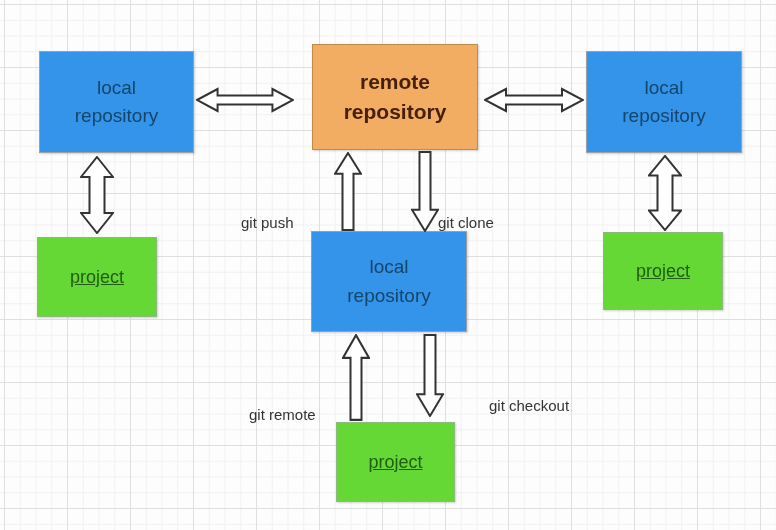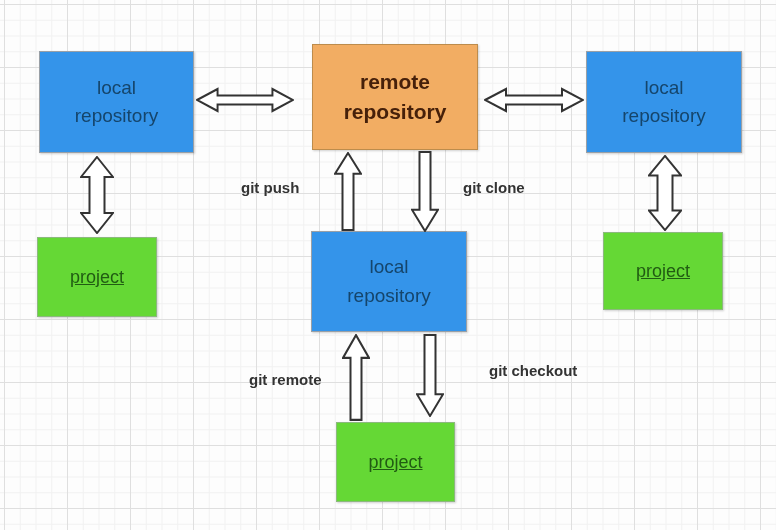--- a/index.html
+++ b/index.html
@@ -49,24 +49,25 @@
     background: #65d835;
     color: #215c13;
     border: 1px solid #8cb97e;
     font-size: 18px;
     text-decoration: underline;
   }
   .arrow { position: absolute; }
   .arrow svg { display:block; width:100%; height:100%; }
   .edge-label {
     position: absolute;
-    font-weight: 700;
+    font-weight: 400;
     font-size: 15px;
     color: #333333;
     white-space: nowrap;
+    margin-top: 35px;
   }
   .watermark {
     position: absolute;
     top: 492px;
     right: 13px;
     font-size: 17px;
     color: #c6c6c6;
     letter-spacing: 1px;
   }
 </style>
@@ -146,20 +147,20 @@
   </div>
 
   <div class="arrow" style="left:416px; top:334px; width:28px; height:83px;">
     <svg viewBox="0 0 28 80" preserveAspectRatio="none">
       <polygon points="14,79 27,58 19.5,58 19.5,1 8.5,1 8.5,58 1,58" fill="#ffffff" stroke="#333333" stroke-width="2" stroke-linejoin="miter"></polygon>
     </svg>
   </div>
 
   <div class="edge-label" style="left:241px; top:179px;">git push</div>
 
-  <div class="edge-label" style="left:463px; top:179px;">git clone</div>
+  <div class="edge-label" style="left:438px; top:179px;">git clone</div>
 
   <div class="edge-label" style="left:249px; top:371px;">git remote</div>
 
   <div class="edge-label" style="left:489px; top:362px;">git checkout</div>
 
 
 </div>
 
 </body></html>

